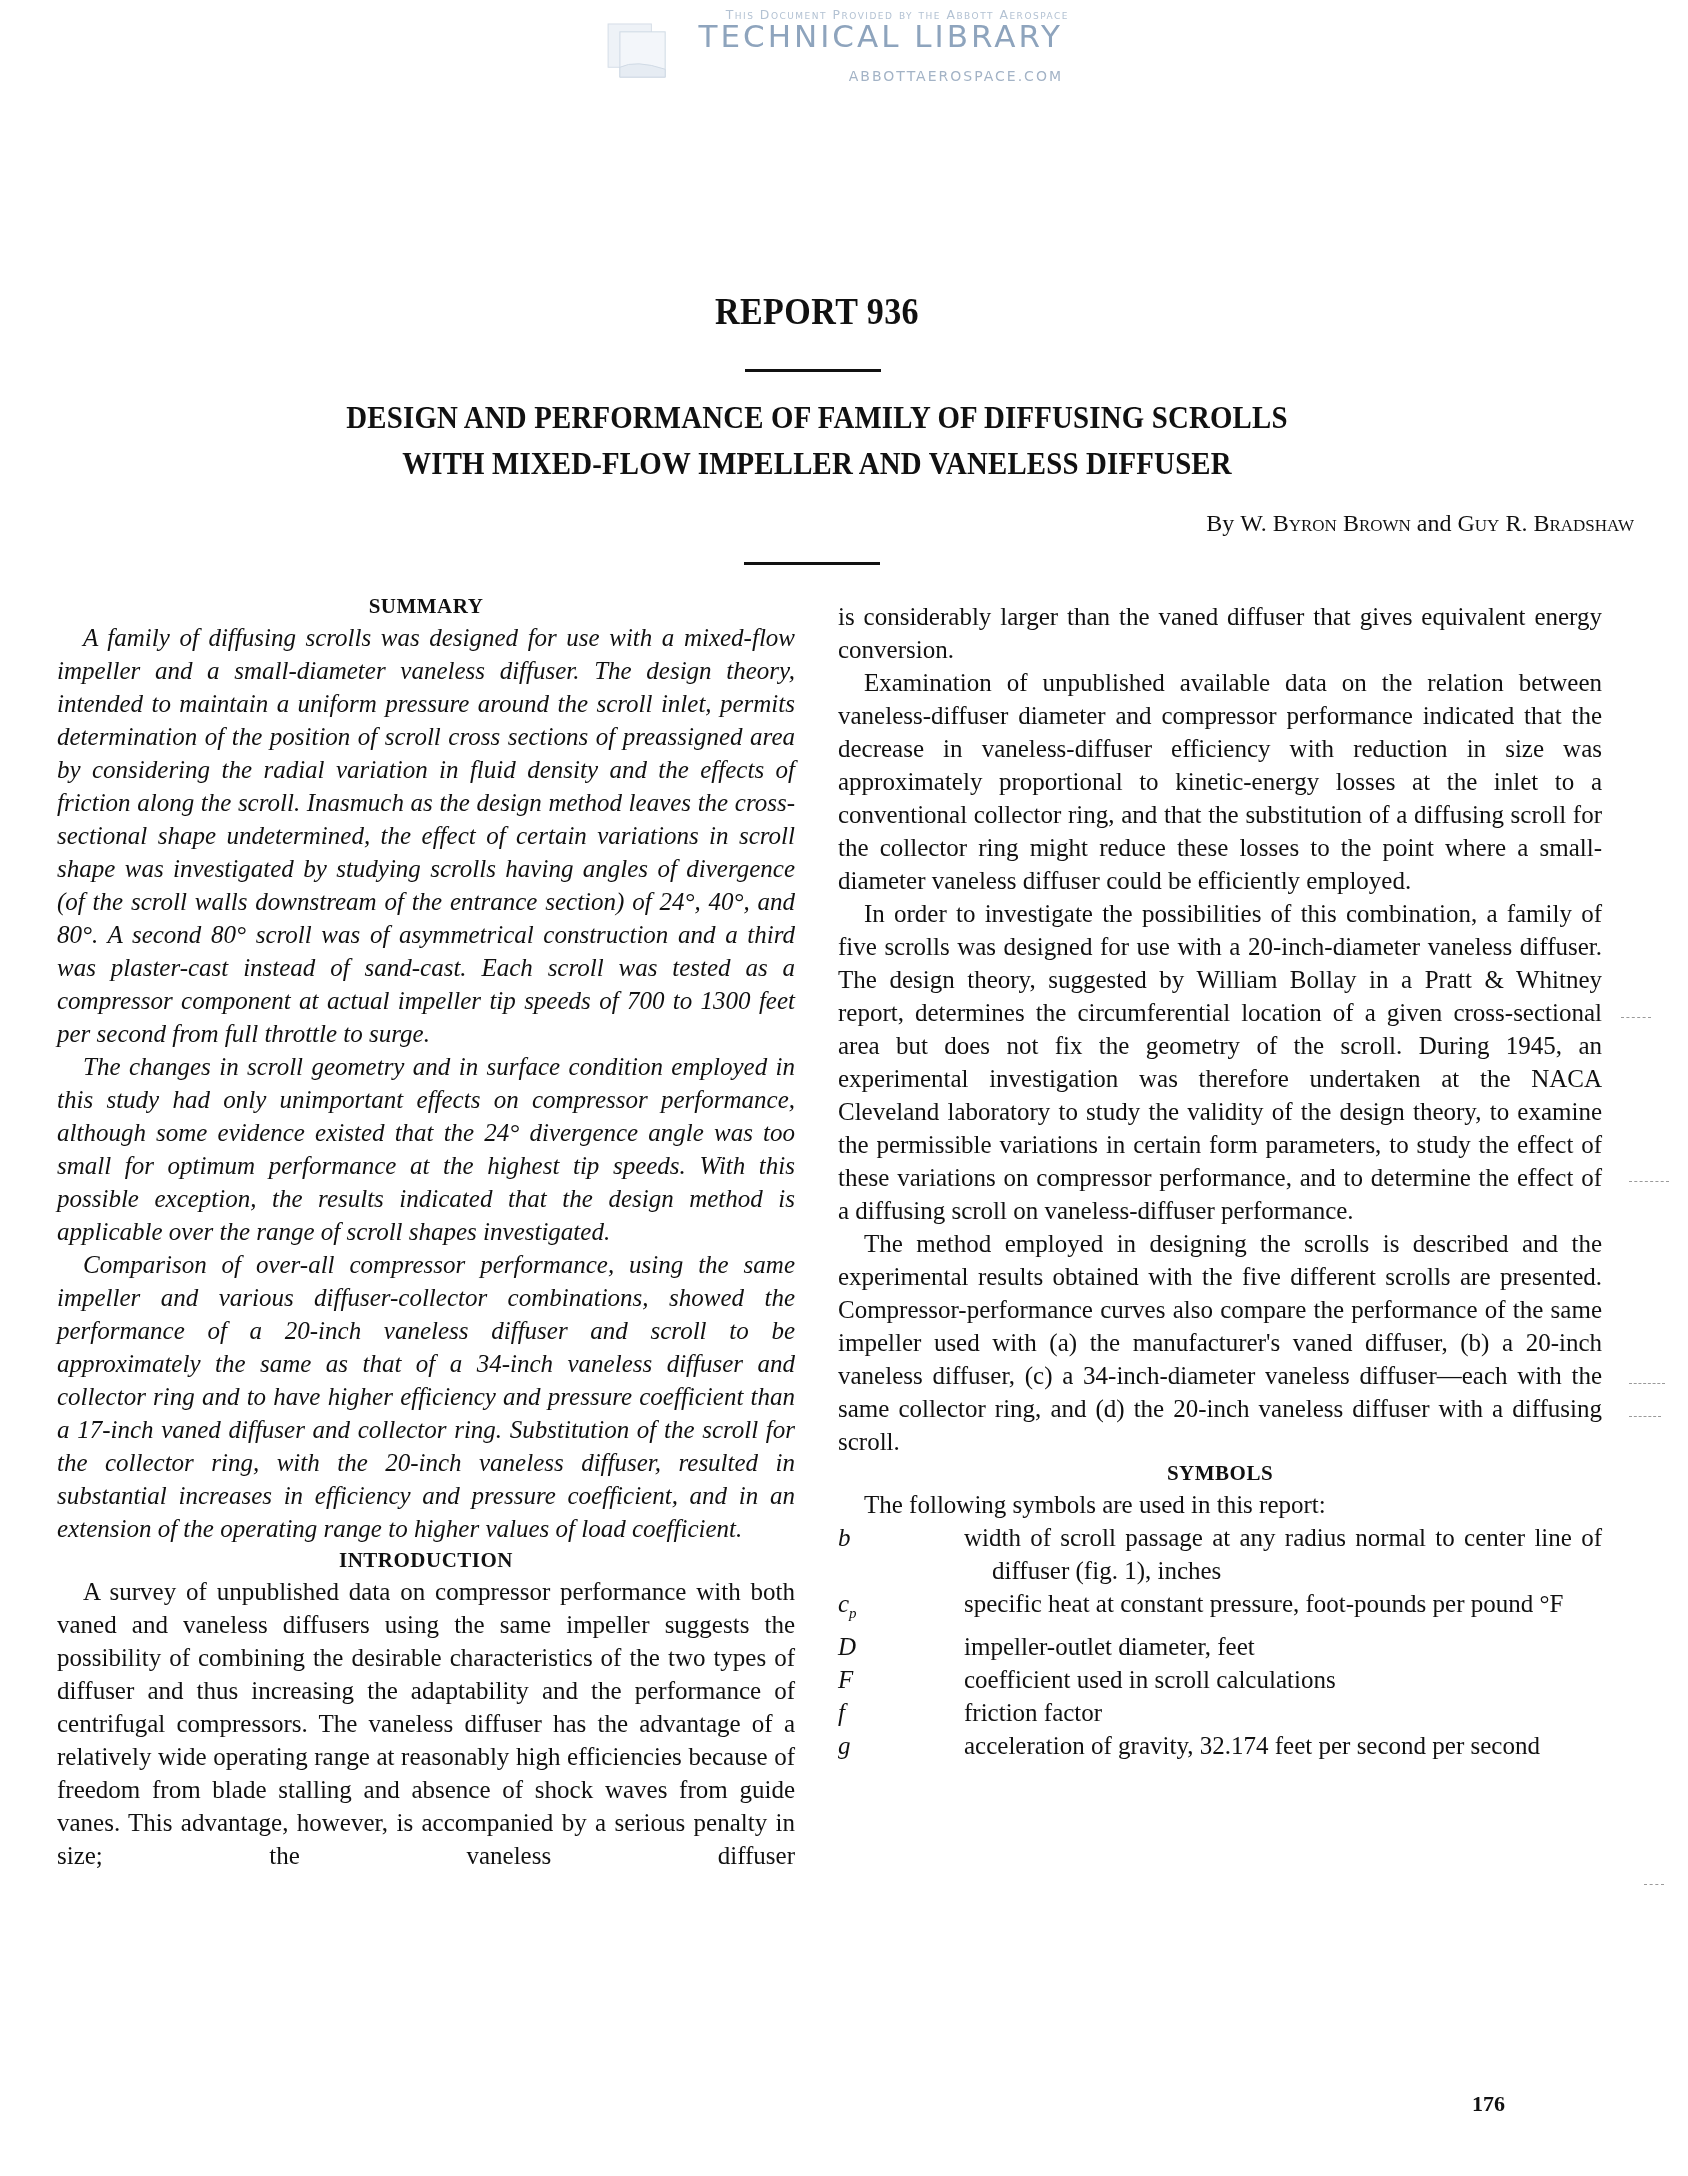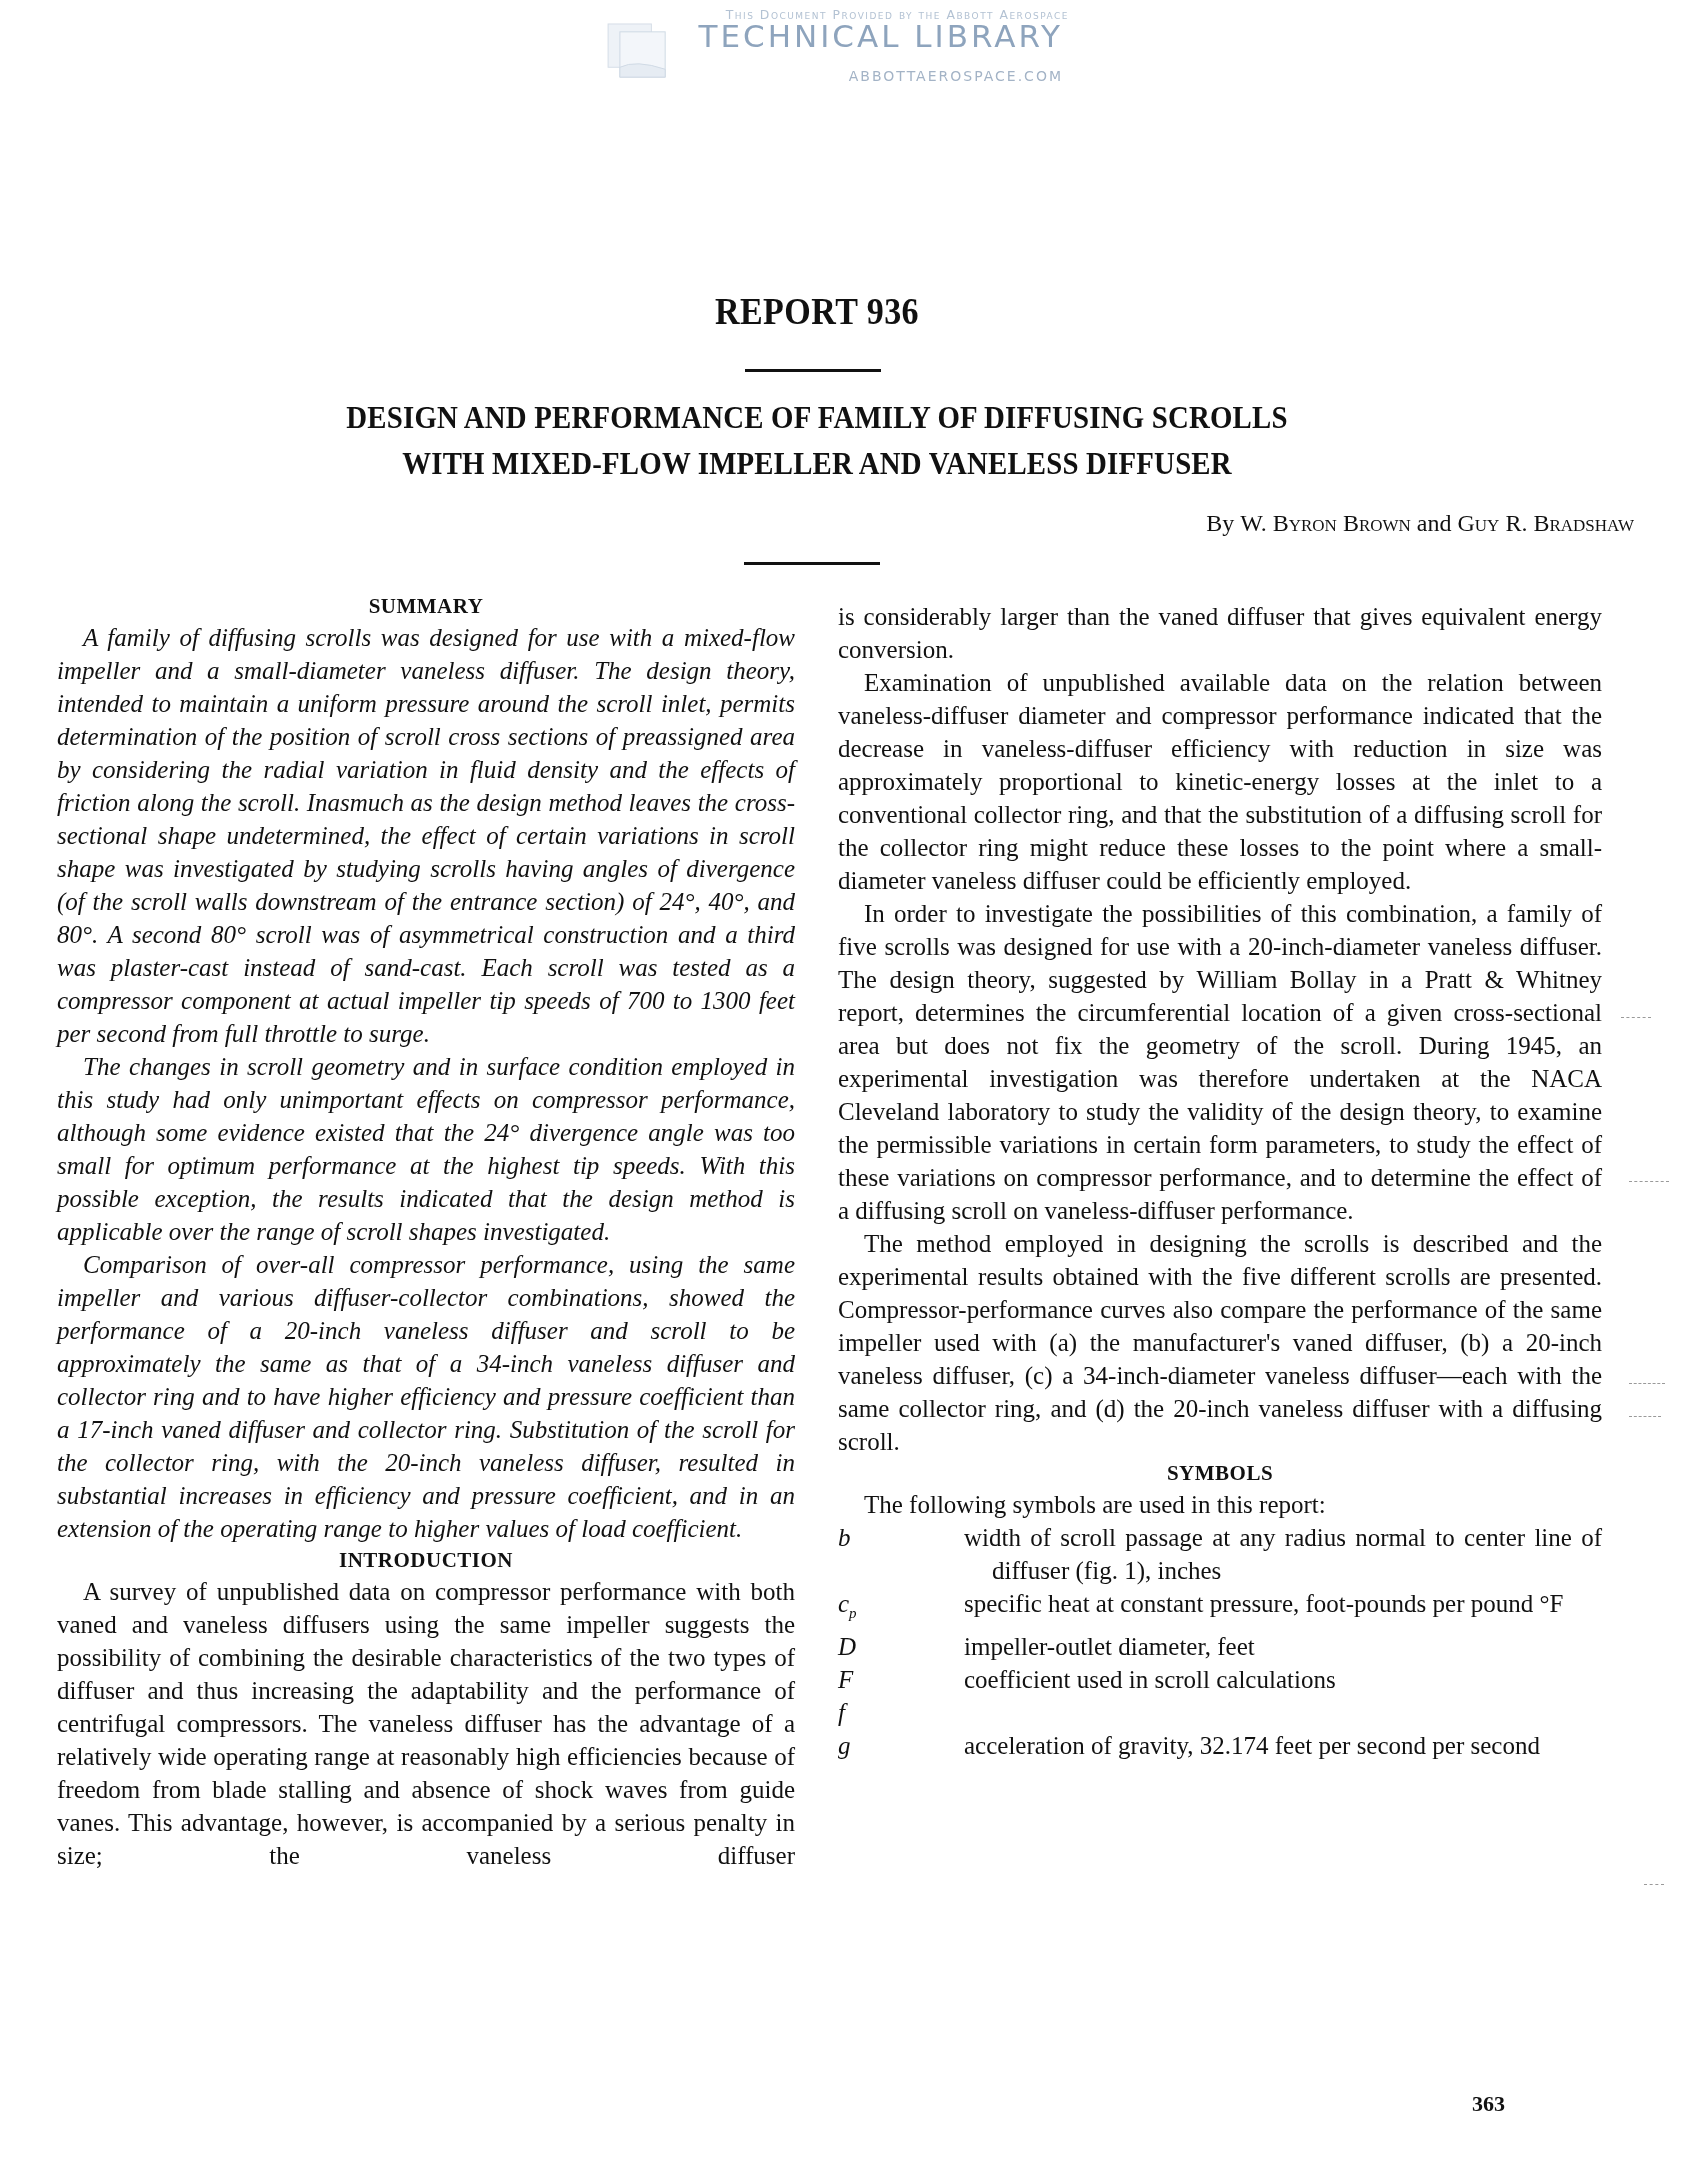--- a/index.html
+++ b/index.html
@@ -104,30 +104,31 @@
     <li class="sym-row">
       <span class="sym" style="font-style: italic;">D</span>
       <span class="sym-desc">impeller-outlet diameter, feet</span>
     </li>
     <li class="sym-row">
       <span class="sym" style="font-style: italic;">F</span>
       <span class="sym-desc">coefficient used in scroll calculations</span>
     </li>
     <li class="sym-row">
       <span class="sym" style="font-style: italic;">f</span>
+      <span class="sym-desc">friction factor</span>
     </li>
     <li class="sym-row">
       <span class="sym" style="font-style: italic;">g</span>
       <span class="sym-desc">acceleration of gravity, 32.174 feet per second per second</span>
     </li>
   </ul>
 </div>
 
 <div class="margin-marks">
   <div class="mm" style="left:12px; top:1017px; width:30px;"></div>
   <div class="mm" style="left:20px; top:1181px; width:40px;"></div>
   <div class="mm" style="left:20px; top:1383px; width:36px;"></div>
   <div class="mm" style="left:20px; top:1416px; width:32px;"></div>
   <div class="mm" style="left:35px; top:1884px; width:20px;"></div>
 </div>
 
-<div class="page-number">363</div>
+<div class="page-number">176</div>
 
 
 </body></html>

